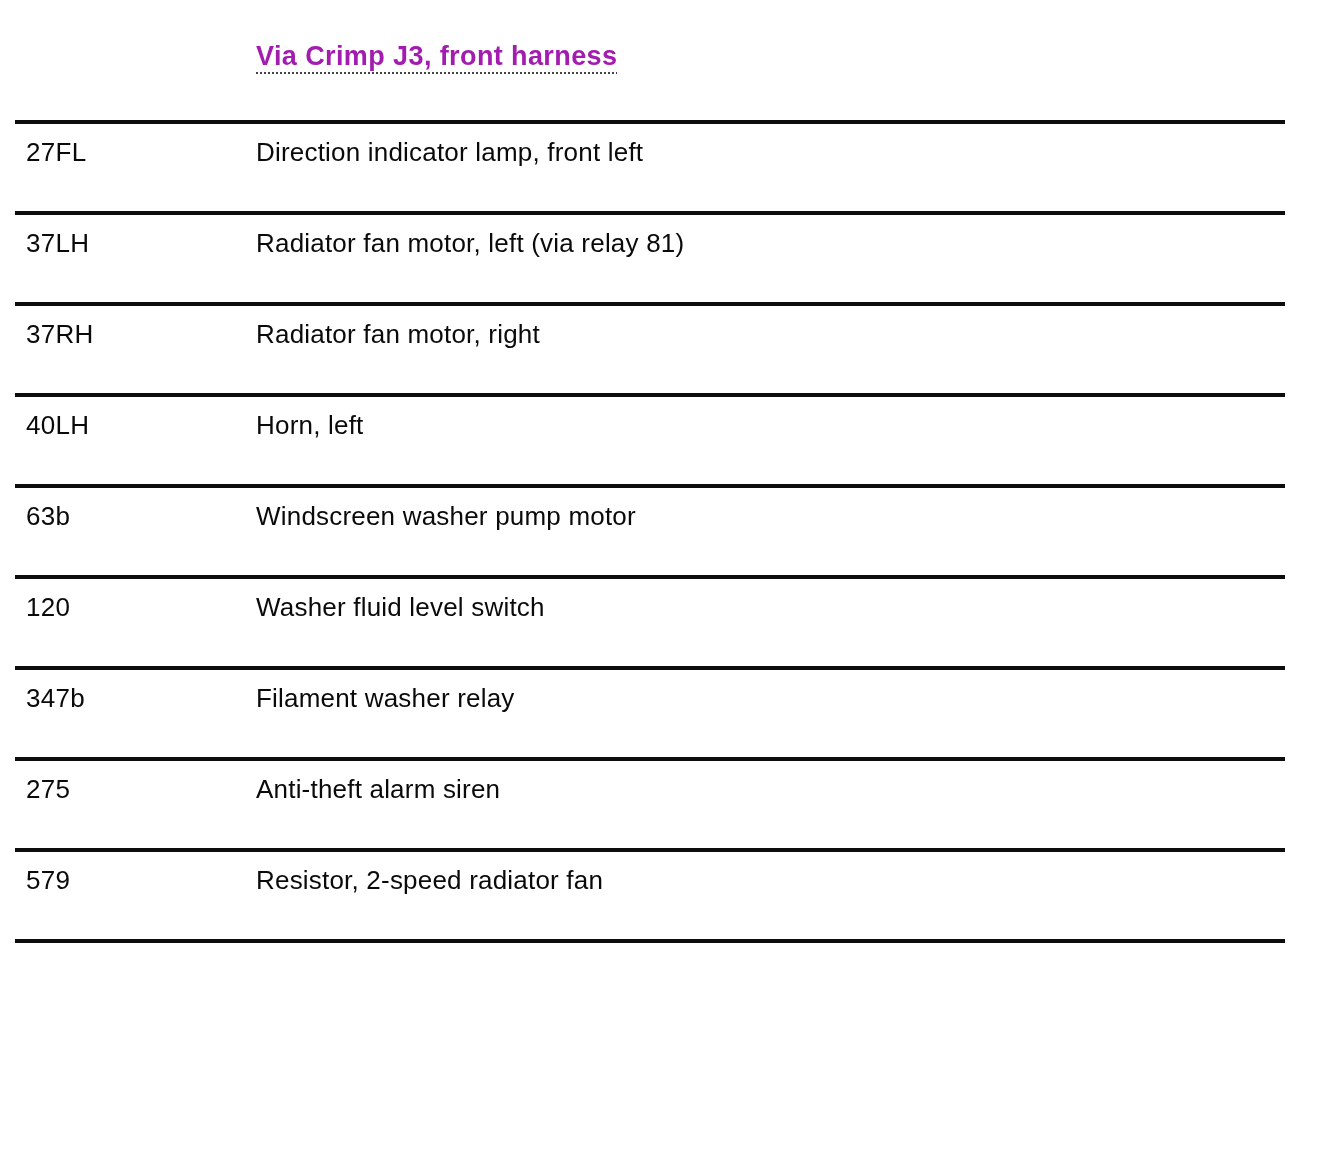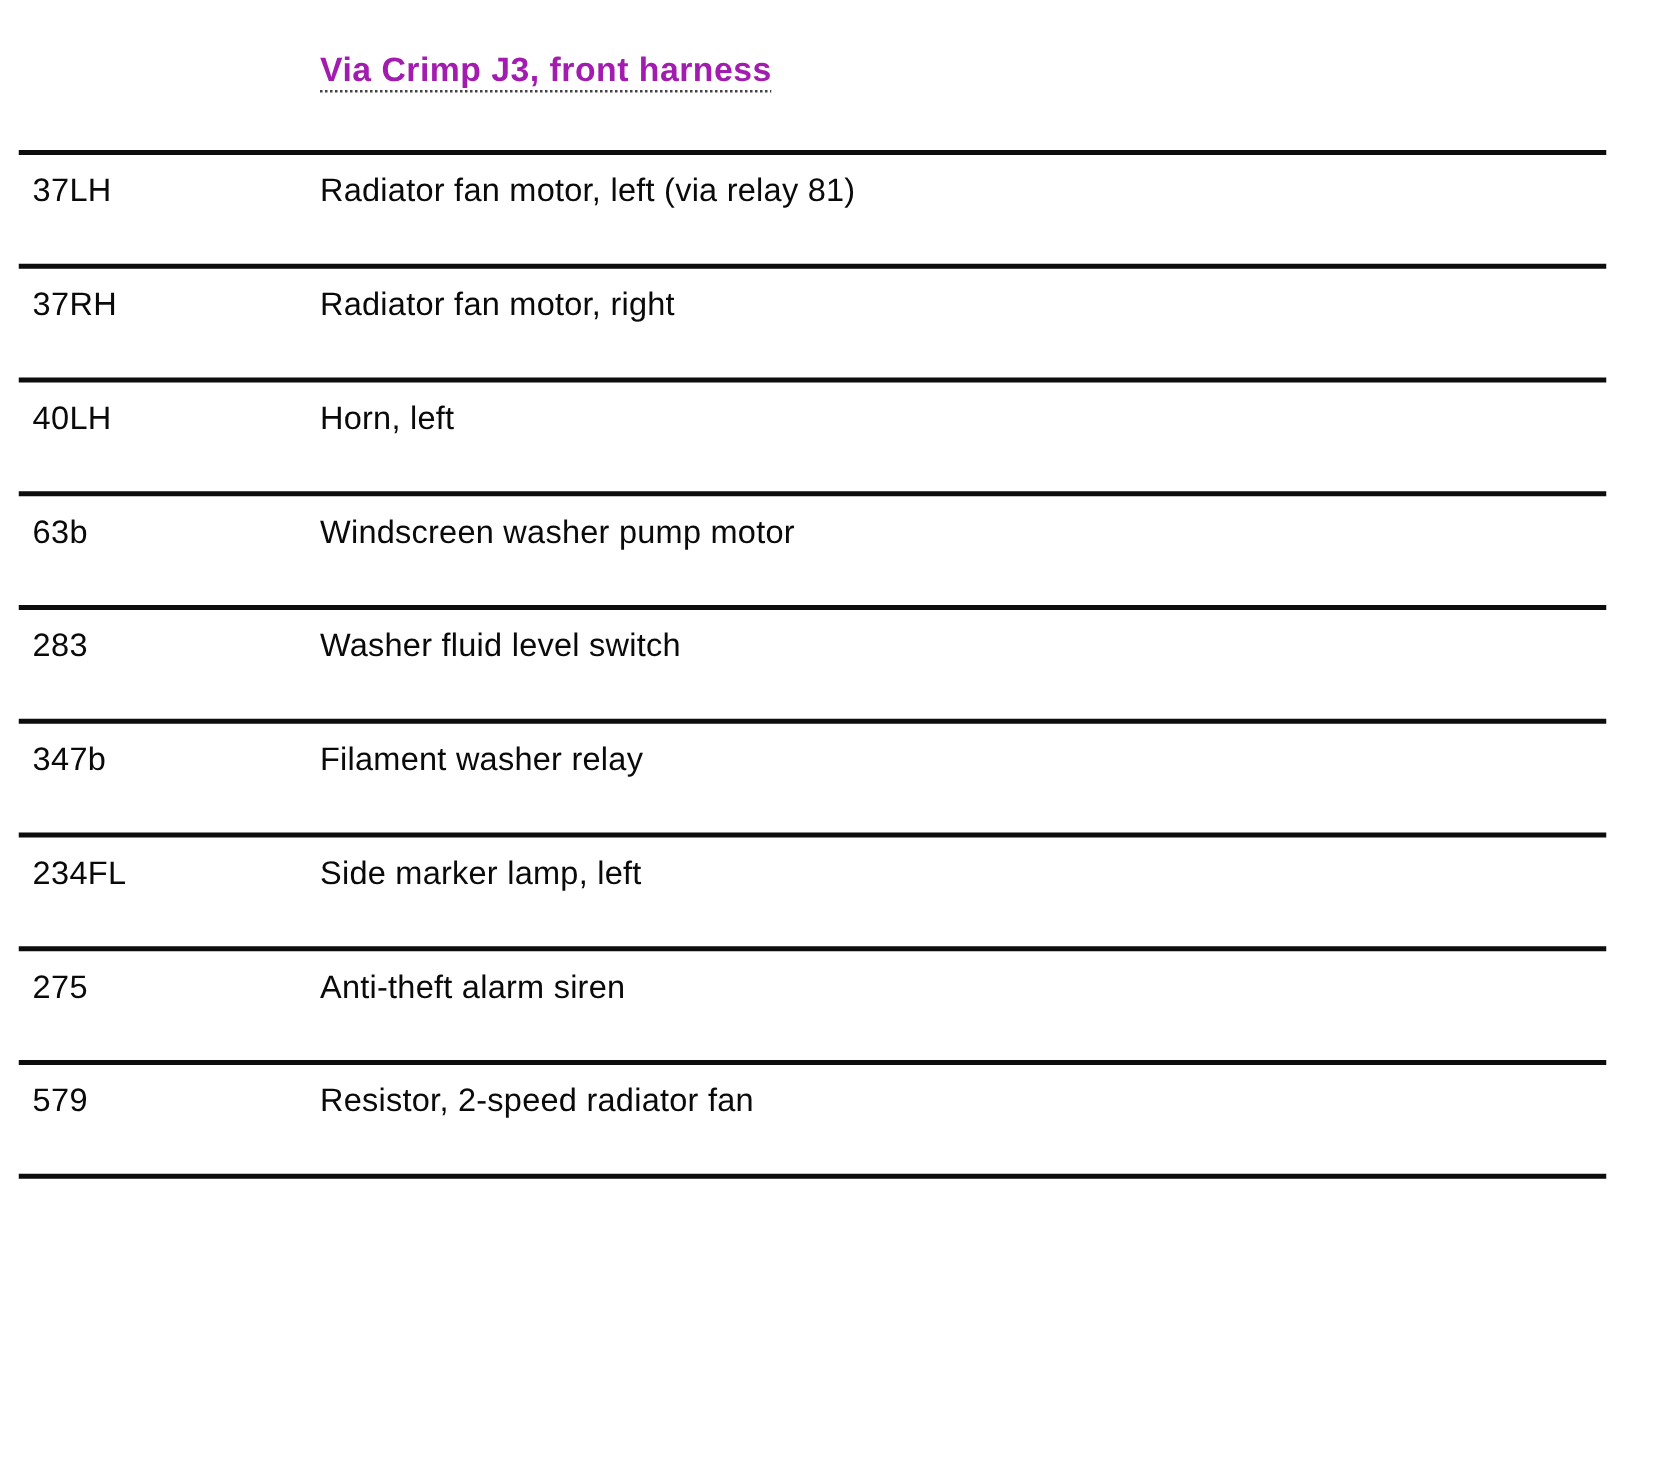--- a/index.html
+++ b/index.html
@@ -59,46 +59,46 @@
 </style>
 </head>
 <body>
 
 <div class="page-title">
   <span>Via Crimp J3, front harness</span>
 </div>
 
 <div class="harness-table">
   <div class="row">
+    <div class="cell-code">27FL</div>
+    <div class="cell-desc">Direction indicator lamp, front left</div>
+  </div>
+  <div class="row">
     <div class="cell-code">37LH</div>
     <div class="cell-desc">Radiator fan motor, left (via relay 81)</div>
   </div>
   <div class="row">
     <div class="cell-code">37RH</div>
     <div class="cell-desc">Radiator fan motor, right</div>
   </div>
   <div class="row">
     <div class="cell-code">40LH</div>
     <div class="cell-desc">Horn, left</div>
   </div>
   <div class="row">
     <div class="cell-code">63b</div>
     <div class="cell-desc">Windscreen washer pump motor</div>
   </div>
   <div class="row">
-    <div class="cell-code">283</div>
+    <div class="cell-code">120</div>
     <div class="cell-desc">Washer fluid level switch</div>
   </div>
   <div class="row">
     <div class="cell-code">347b</div>
     <div class="cell-desc">Filament washer relay</div>
-  </div>
-  <div class="row">
-    <div class="cell-code">234FL</div>
-    <div class="cell-desc">Side marker lamp, left</div>
   </div>
   <div class="row">
     <div class="cell-code">275</div>
     <div class="cell-desc">Anti-theft alarm siren</div>
   </div>
   <div class="row">
     <div class="cell-code">579</div>
     <div class="cell-desc">Resistor, 2-speed radiator fan</div>
   </div>
 </div>

